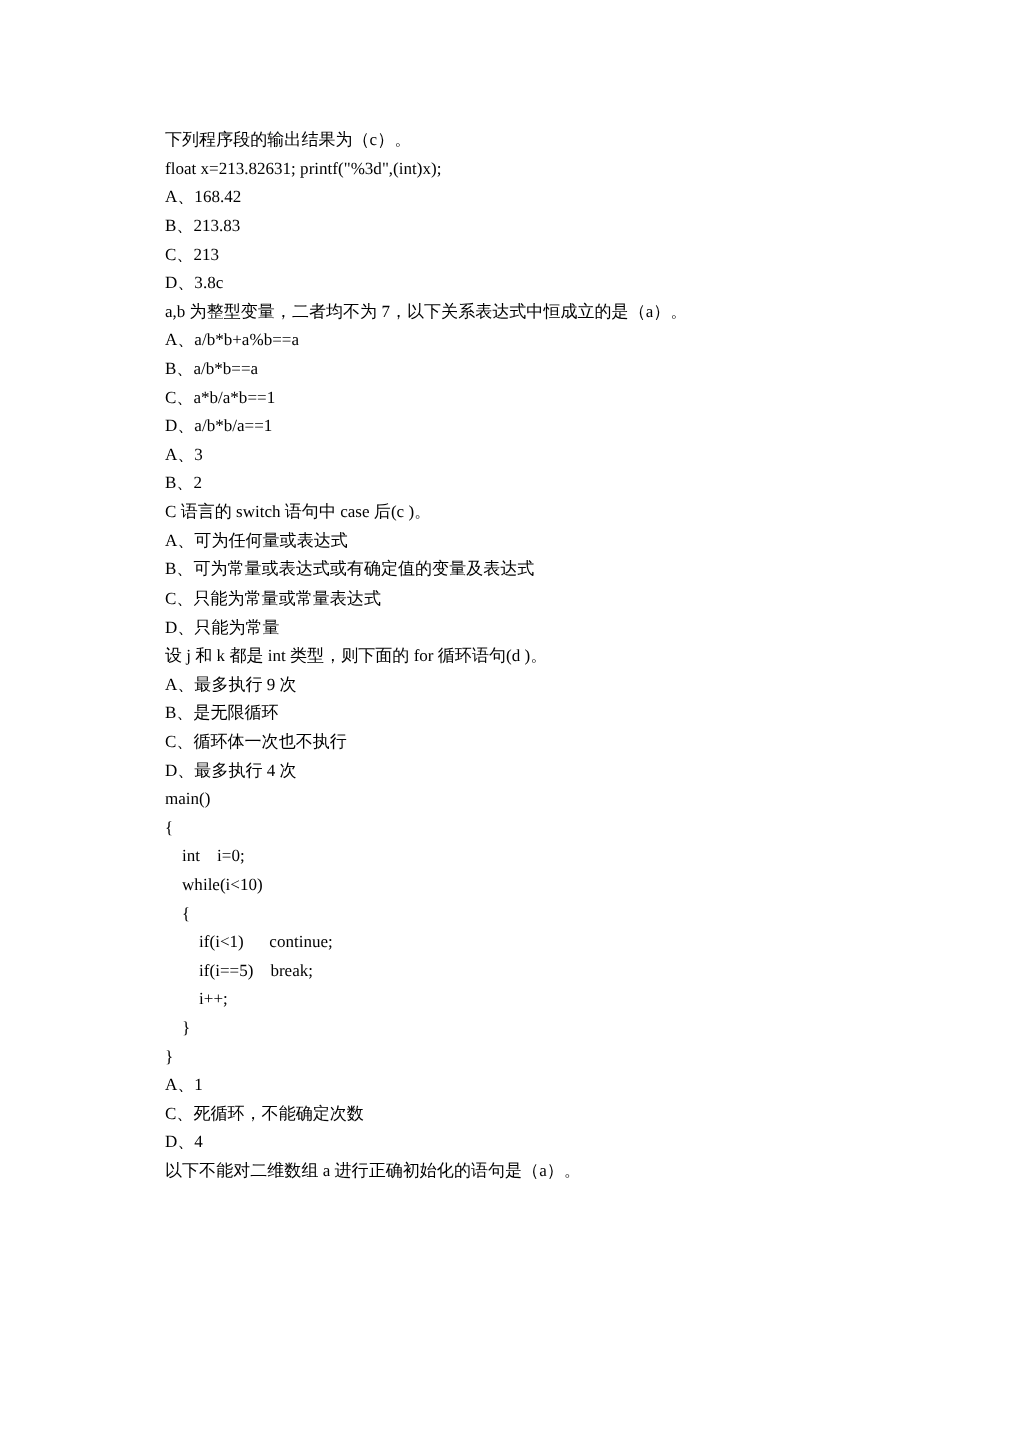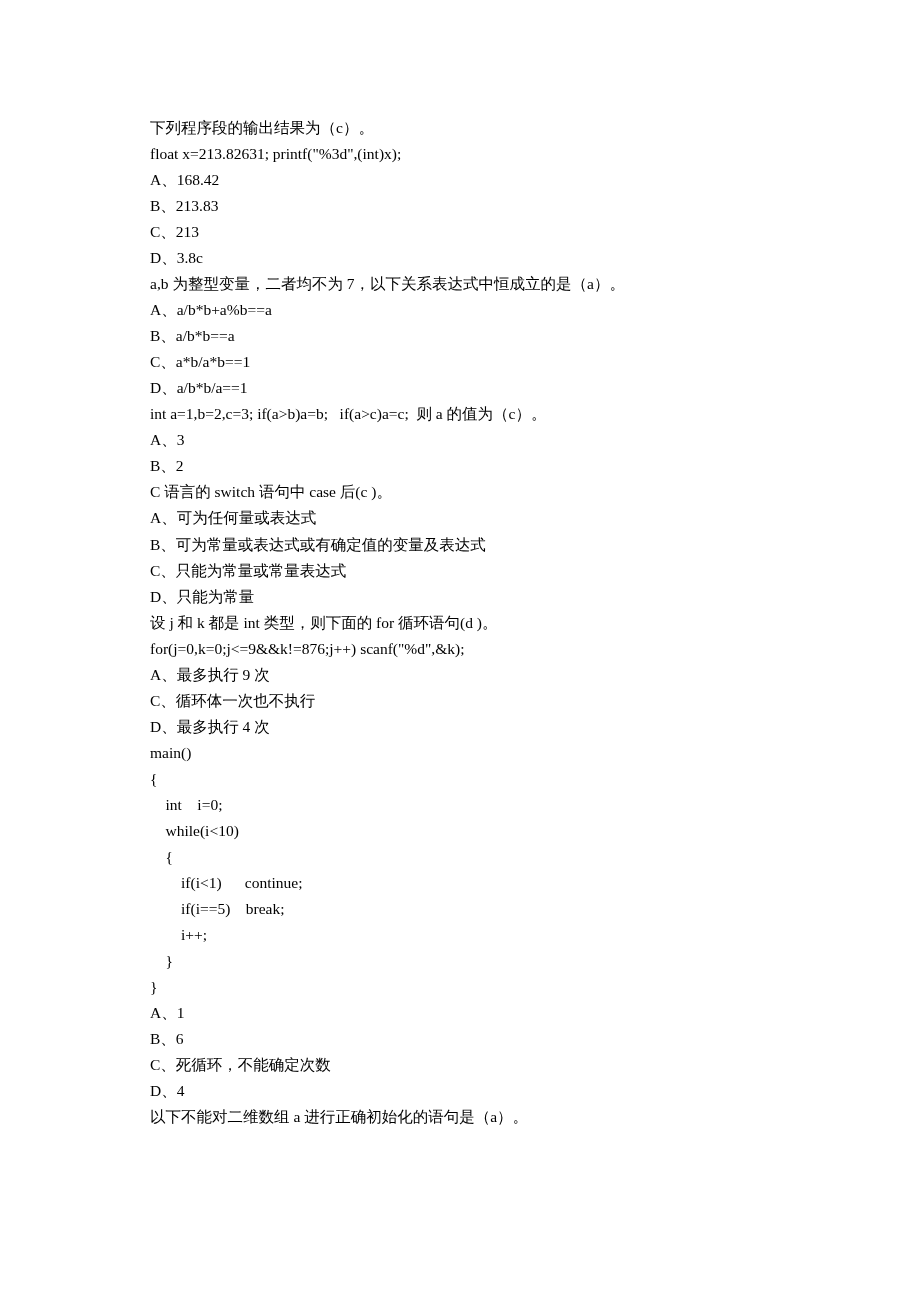--- a/index.html
+++ b/index.html
@@ -29,42 +29,40 @@
   <div class="line">float x=213.82631; printf("%3d",(int)x);</div>
   <div class="line">A、168.42</div>
   <div class="line">B、213.83</div>
   <div class="line">C、213</div>
   <div class="line">D、3.8c</div>
   <div class="line">a,b 为整型变量，二者均不为 7，以下关系表达式中恒成立的是（a）。</div>
   <div class="line">A、a/b*b+a%b==a</div>
   <div class="line">B、a/b*b==a</div>
   <div class="line">C、a*b/a*b==1</div>
   <div class="line">D、a/b*b/a==1</div>
-  <div class="line">int a=1,b=2,c=3; if(a&gt;b)a=b;   if(a&gt;c)a=c;  则 a 的值为（c）。</div>
   <div class="line">A、3</div>
   <div class="line">B、2</div>
   <div class="line">C 语言的 switch 语句中 case 后(c )。</div>
   <div class="line">A、可为任何量或表达式</div>
   <div class="line">B、可为常量或表达式或有确定值的变量及表达式</div>
   <div class="line">C、只能为常量或常量表达式</div>
   <div class="line">D、只能为常量</div>
   <div class="line">设 j 和 k 都是 int 类型，则下面的 for 循环语句(d )。</div>
-  <div class="line">for(j=0,k=0;j&lt;=9&amp;&amp;k!=876;j++) scanf("%d",&amp;k);</div>
   <div class="line">A、最多执行 9 次</div>
+  <div class="line">B、是无限循环</div>
   <div class="line">C、循环体一次也不执行</div>
   <div class="line">D、最多执行 4 次</div>
   <div class="line">main()</div>
   <div class="line">{</div>
   <div class="line">    int    i=0;</div>
   <div class="line">    while(i&lt;10)</div>
   <div class="line">    {</div>
   <div class="line">        if(i&lt;1)      continue;</div>
   <div class="line">        if(i==5)    break;</div>
   <div class="line">        i++;</div>
   <div class="line">    }</div>
   <div class="line">}</div>
   <div class="line"></div>
   <div class="line">A、1</div>
-  <div class="line">B、6</div>
   <div class="line">C、死循环，不能确定次数</div>
   <div class="line">D、4</div>
   <div class="line">以下不能对二维数组 a 进行正确初始化的语句是（a）。</div>
 </div>
 
 </body></html>

